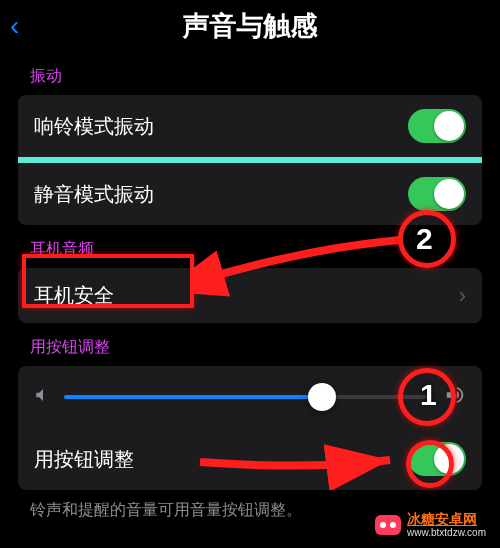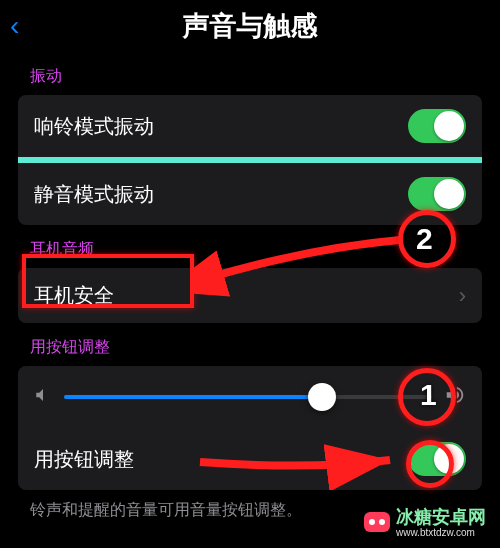--- a/index.html
+++ b/index.html
@@ -152,21 +152,21 @@
   .wm-logo::before, .wm-logo::after {
     content: "";
     position: absolute;
     width: 6px; height: 6px;
     background: #fff;
     border-radius: 50%;
     top: 7px;
   }
   .wm-logo::before { left: 5px; }
   .wm-logo::after { right: 5px; }
-  .wm-text { color: #86efac; font-size: 18px; font-weight: 600; }
+  .wm-text { color: #f97316; font-size: 14px; font-weight: 600; text-decoration: underline; }
   .wm-sub { color: #ddd; font-size: 10px; margin-top:-2px;}
 </style>
 </head>
 <body>
 
 <div class="header">
   <div class="back">
     <span class="chev">‹</span>
   </div>
   <div class="title">声音与触感</div>

